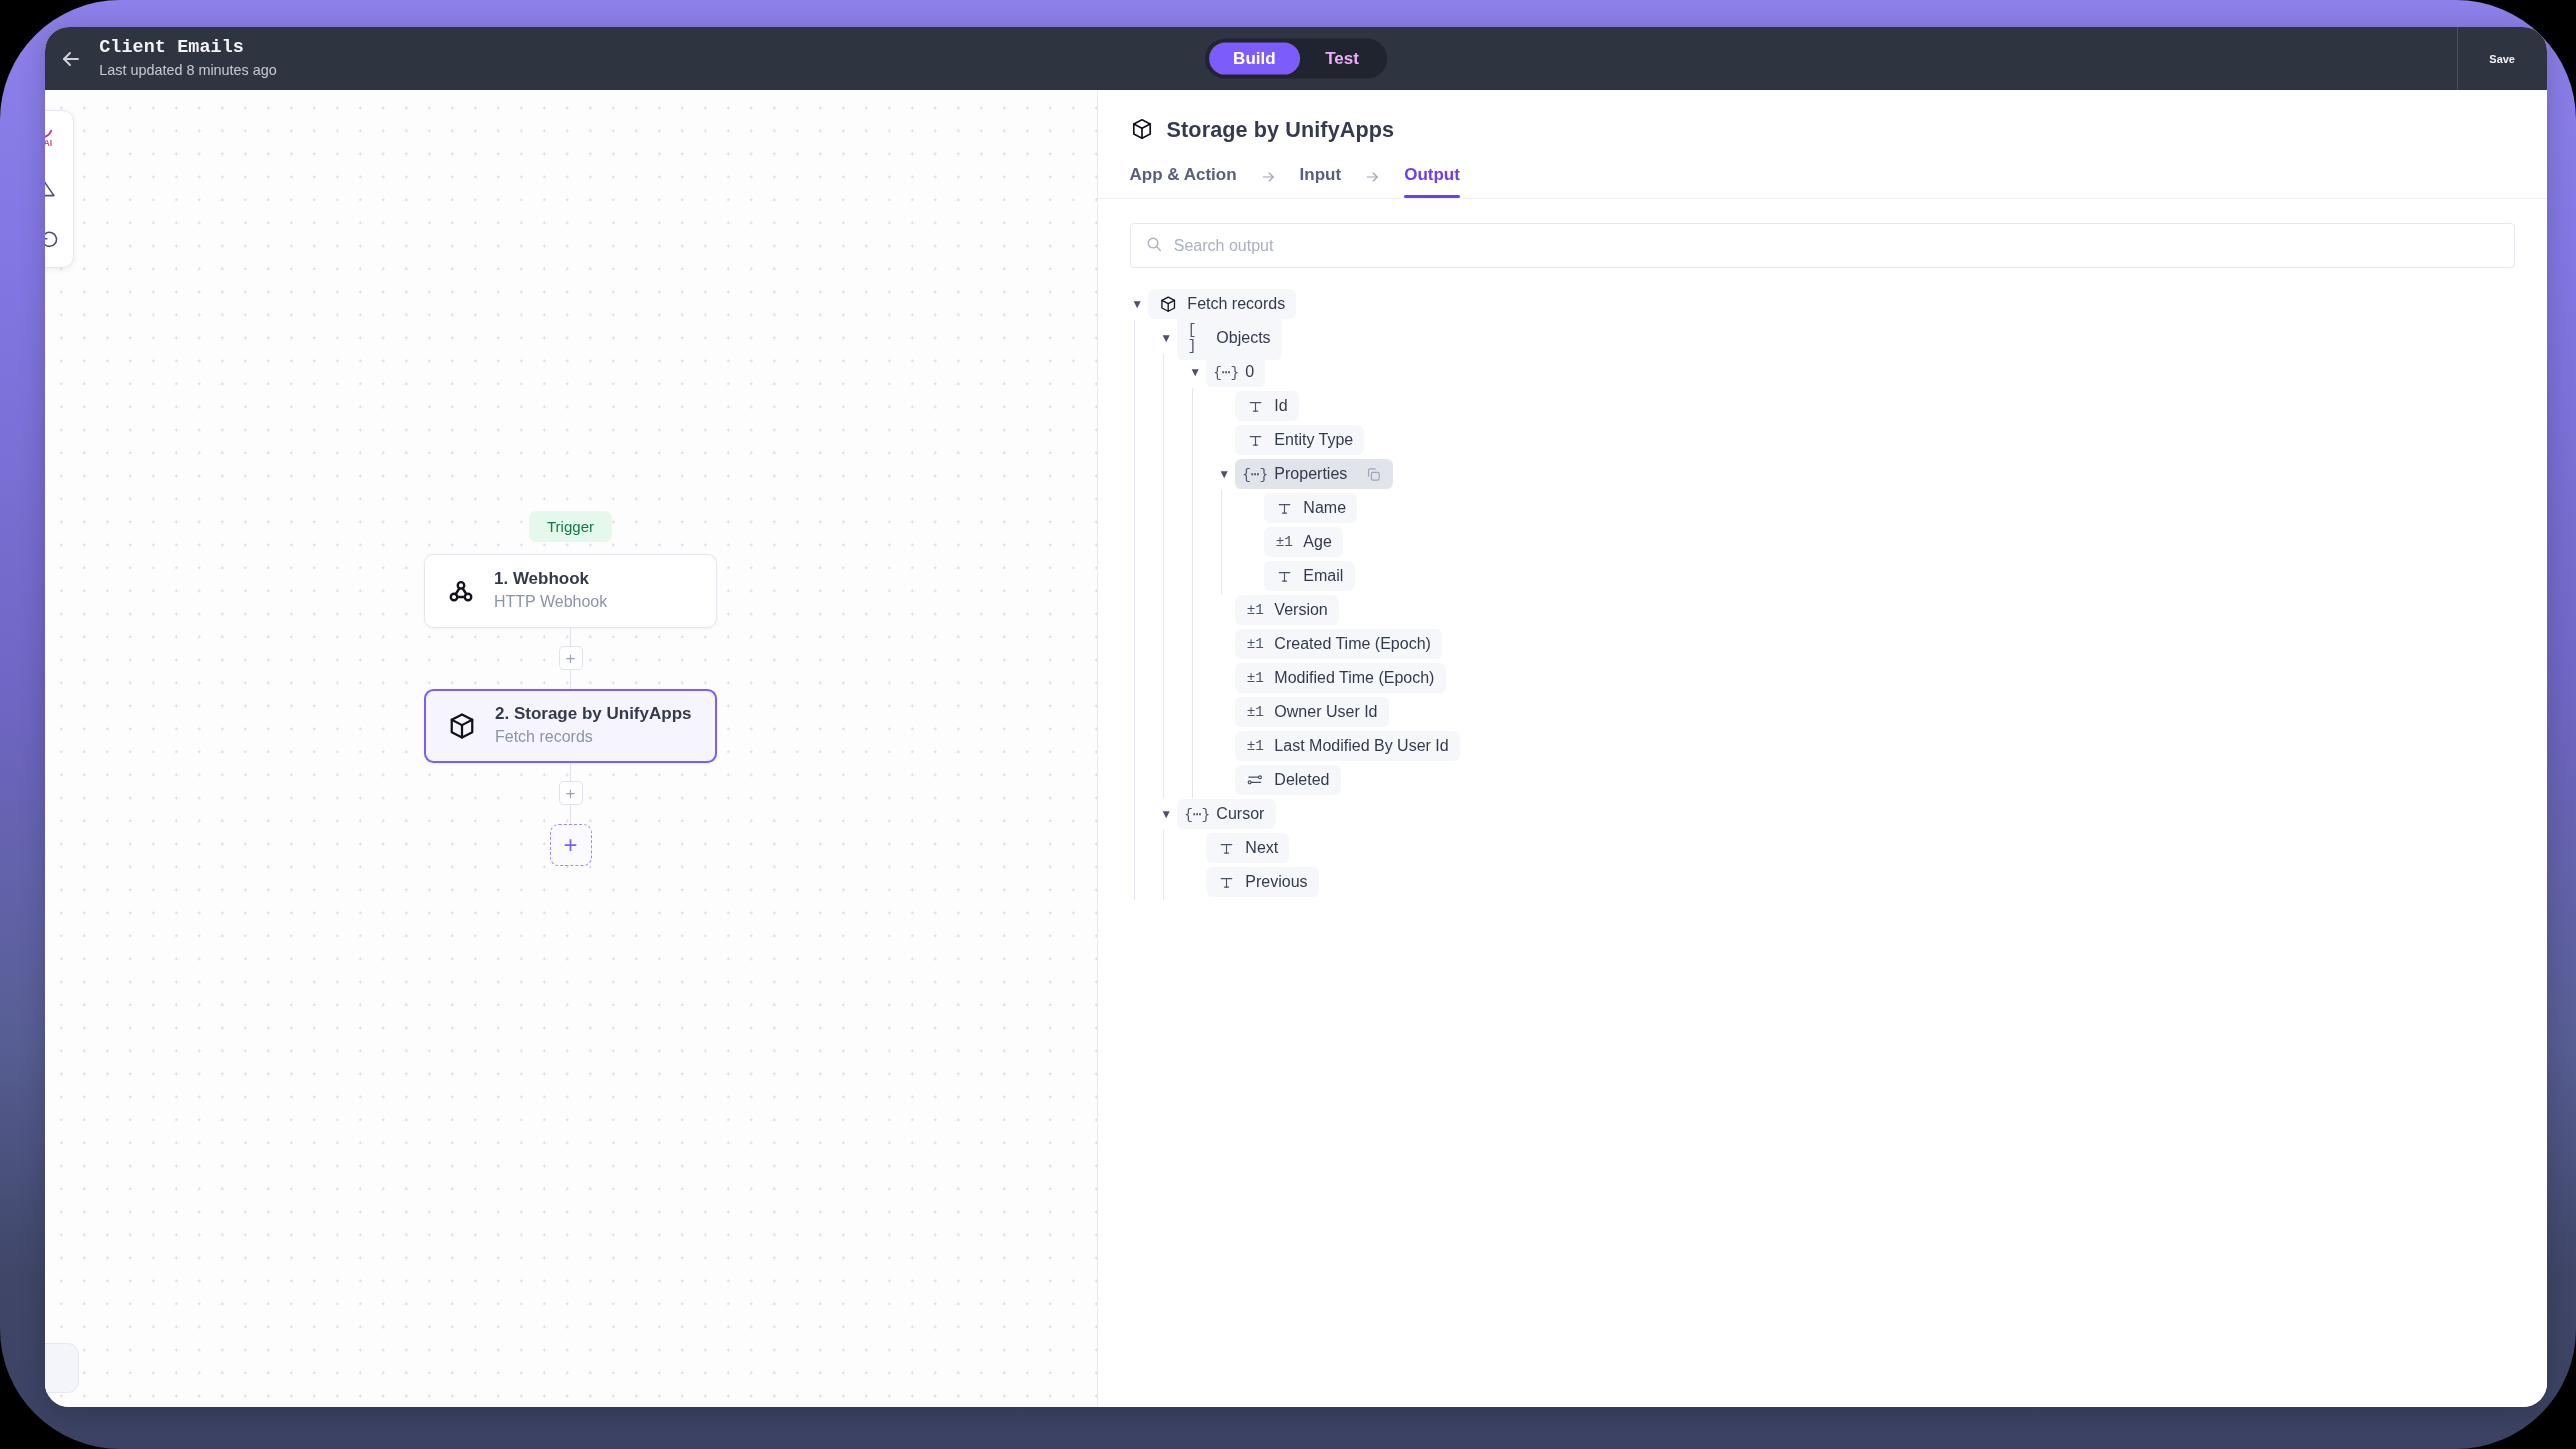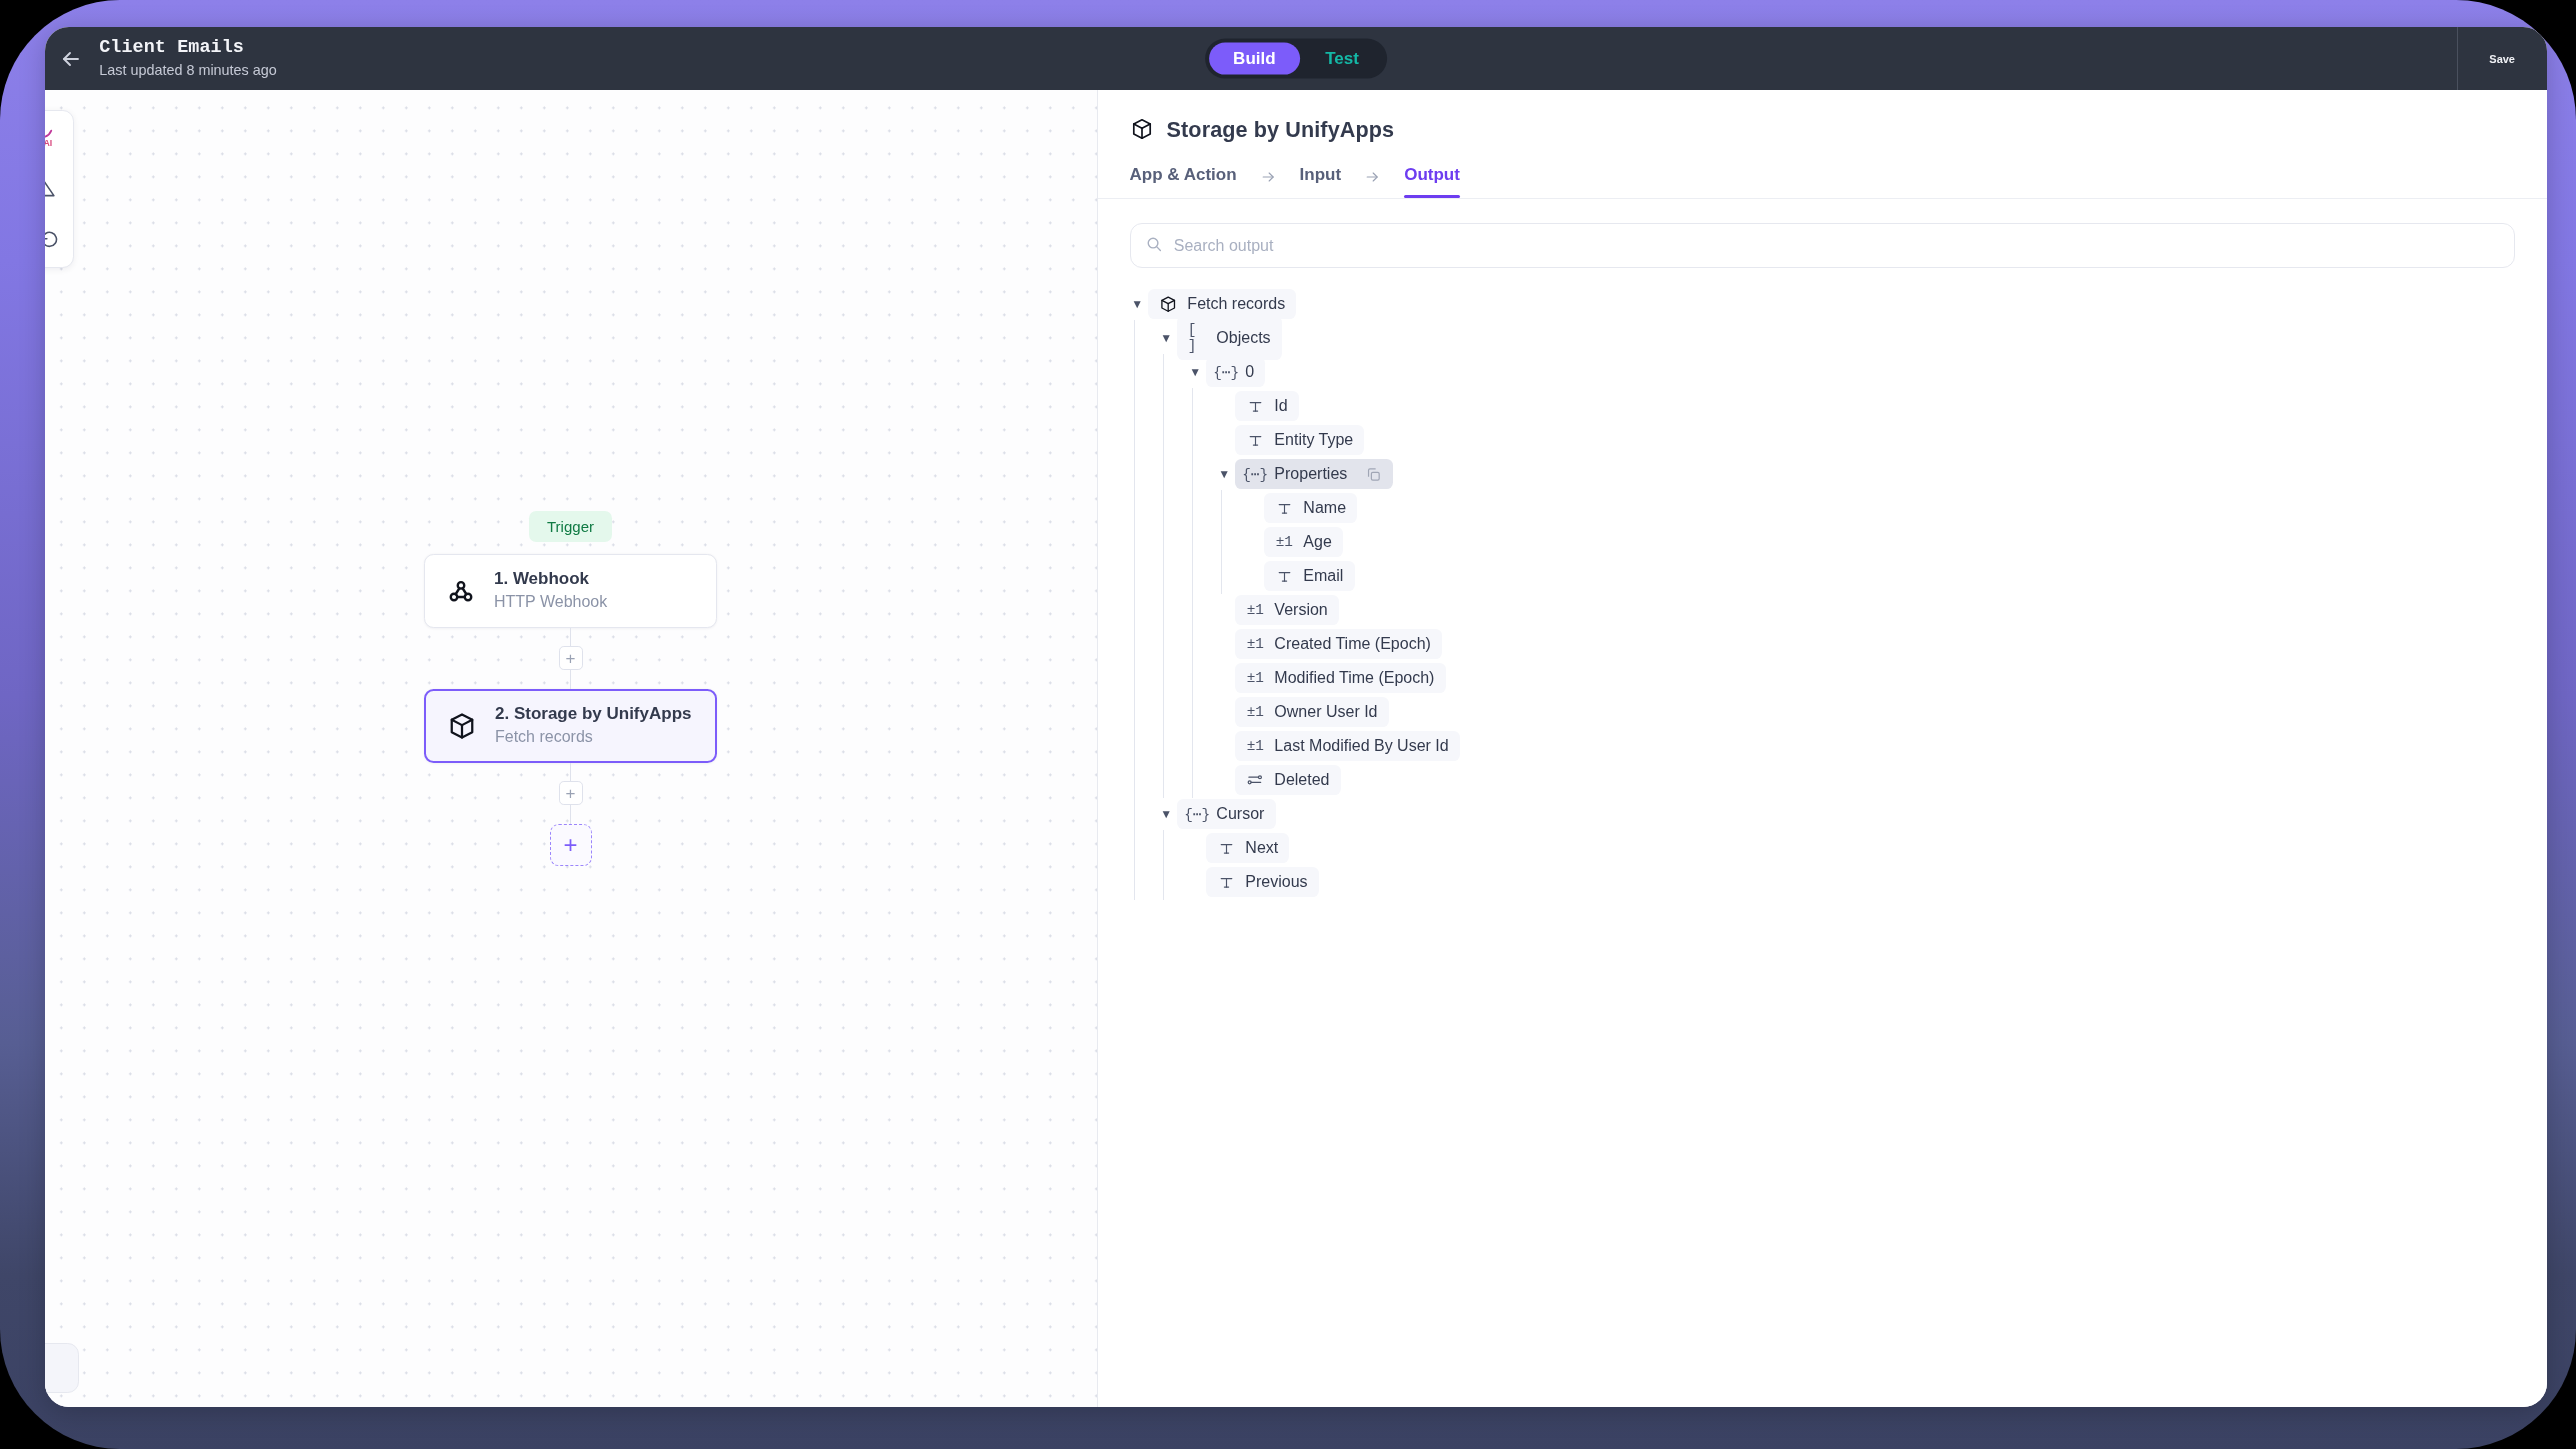--- a/index.html
+++ b/index.html
@@ -92,21 +92,21 @@
     background: #1f242e;
     border-radius: 801px;
     padding: 4px;
     gap: 1.6px;
   }
   .mode-tab {
     font-size: 17px;
     font-weight: bold;
     padding: 6.4px 24px;
     border-radius: 801px;
-    color: #14b8a6;
+    color: #f0abfc;
     cursor: pointer;
     white-space: nowrap;
   }
   .mode-tab.active {
     background: #7c5cfa;
     color: #ffffff;
   }
 
   
   #topbar-right {
@@ -319,21 +319,21 @@
     padding-bottom: 13px;
     display: flex;
     align-items: center;
   }
 
   
   #search-wrap {
     margin: 24px 32px 0 32px;
     height: 45px;
     border: 0.8px solid #e6e8ef;
-    border-radius: 12px;
+    border-radius: 4px;
     display: flex;
     align-items: center;
     gap: 11.2px;
     padding: 0 14.4px;
     background: #ffffff;
   }
   #search-input {
     border: none;
     outline: none;
     font-size: 16px;

